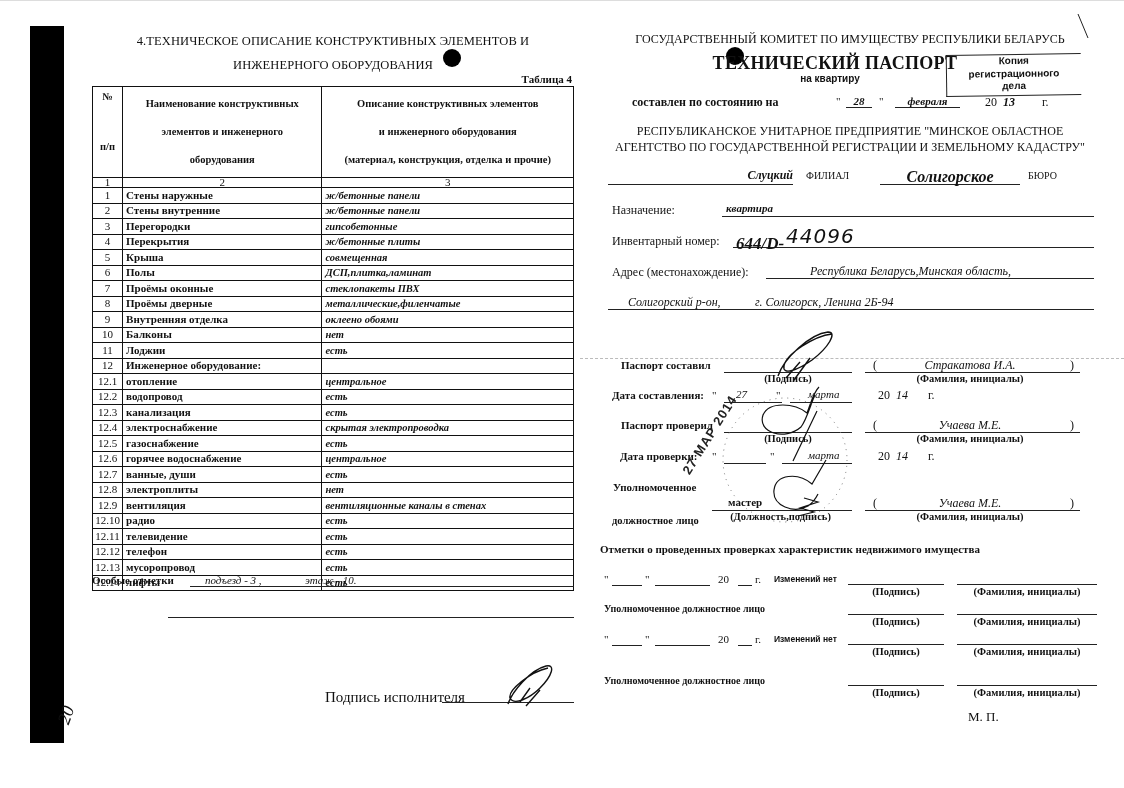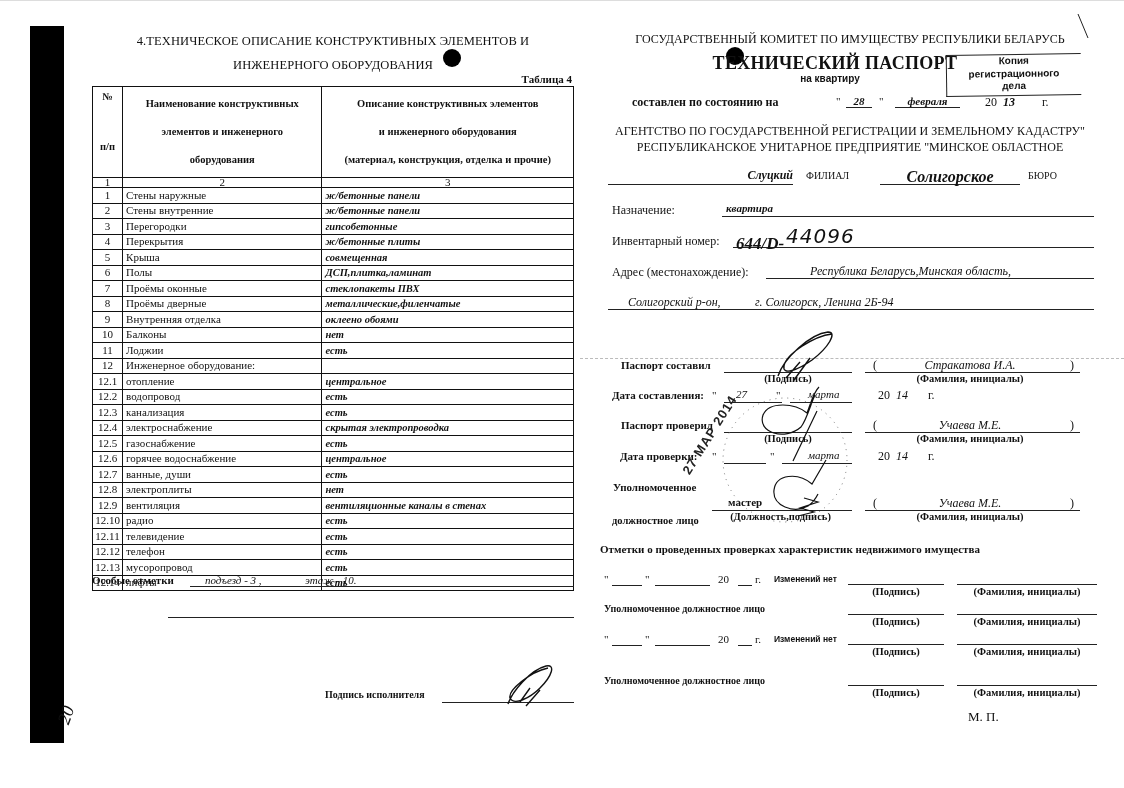--- a/index.html
+++ b/index.html
@@ -18,30 +18,30 @@
   .table-cap { left:480px; top:73px; width:92px; text-align:right; font-size:11px; font-weight:bold; }
   table.te {
     position:absolute; left:92px; top:86px; width:482px;
     border-collapse:collapse; font-size:11px; table-layout:fixed;
   }
   table.te td, table.te th { border:1px solid #111; padding:0 3px; height:14.5px; line-height:13px; white-space:nowrap; overflow:hidden; }
   table.te th { font-weight:bold; font-size:10.5px; vertical-align:top; height:70px; padding:3px 2px; line-height:28px;}
   table.te th.c1 { text-align:center; }
   table.te .idx td { text-align:center; height:9px; line-height:9px; font-size:11px; }
   table.te td.num { text-align:center; padding:0; font-weight:normal; }
-  table.te td.name { font-weight:normal;margin-left:40px; }
+  table.te td.name { font-weight:bold;margin-left:40px; }
   table.te td.desc { font-style:italic; font-weight:bold; font-size:10.5px; }
   .col0 { width:30px; } .col1 { width:199px; } .col2 { width:251px; }
 
   .notes-label { left:92px; top:574px; font-size:11px; font-weight:bold; }
   .notes-line { left:190px; top:586px; width:384px; border-top:1px solid #222; }
   .notes-val { left:205px; top:574px; font-size:11px; font-style:italic; }
   .notes-val2 { left:305px; top:574px; font-size:11px; font-style:italic; }
   .notes-line2 { left:168px; top:617px; width:406px; border-top:1px solid #222; }
-  .sign-exec-label { left:325px; top:689px; font-size:10px; font-weight:bold; }
+  .sign-exec-label { left:325px; top:689px; font-size:15px; font-weight:normal; }
   .sign-exec-line { left:442px; top:702px; width:132px; border-top:1px solid #222; }
   .gk { left:600px; top:32px; width:500px; text-align:center; font-size:12px; }
   .tp-title { left:700px; top:53px; width:270px; text-align:center; font-size:18px; font-weight:bold; letter-spacing:0.3px; }
   .tp-sub { left:760px; top:73px; width:140px; text-align:center; font-size:10px; font-family:"Liberation Sans", sans-serif;font-weight:bold; }
   .stamp-box { left:946px; top:54px; width:134px; height:40px; border:1.5px solid #222; border-right:none; font-family:"Liberation Sans", sans-serif; font-size:10px; font-weight:bold; text-align:center; line-height:12.5px; transform:rotate(-0.8deg);}
   .state-label { left:632px; top:95px; font-size:12px; font-weight:bold; }
   .q { font-size:11px; }
   .uline { border-bottom:1px solid #222; display:inline-block; text-align:center; font-style:italic; font-weight:bold; }
   .ent { left:600px; top:123px; width:500px; text-align:center; font-size:12px; line-height:16px; }
 
@@ -260,22 +260,22 @@
 <div class="abs state-label">составлен по состоянию на</div>
 <div class="abs q" style="left:836px;top:95px;">"</div>
 <div class="abs uline" style="left:846px;top:95px;width:26px;font-size:11px;">28</div>
 <div class="abs q" style="left:879px;top:95px;">"</div>
 <div class="abs uline" style="left:895px;top:95px;width:65px;font-size:11px;">февраля</div>
 <div class="abs" style="left:985px;top:95px;font-size:12px;">20</div>
 <div class="abs hand" style="left:1003px;top:95px;font-size:12px;">13</div>
 <div class="abs" style="left:1042px;top:95px;font-size:12px;">г.</div>
 
 <div class="abs ent">
+  <div>РЕСПУБЛИКАНСКОЕ УНИТАРНОЕ ПРЕДПРИЯТИЕ "МИНСКОЕ ОБЛАСТНОЕ</div>
   <div>АГЕНТСТВО ПО ГОСУДАРСТВЕННОЙ РЕГИСТРАЦИИ И ЗЕМЕЛЬНОМУ КАДАСТРУ"</div>
-  <div>РЕСПУБЛИКАНСКОЕ УНИТАРНОЕ ПРЕДПРИЯТИЕ "МИНСКОЕ ОБЛАСТНОЕ</div>
 </div>
 
 <div class="abs field-line" style="left:608px;top:184px;width:185px;"></div>
 <div class="abs hand" style="left:608px;top:168px;width:185px;text-align:right;font-size:12px;">Слуцкий</div>
 <div class="abs" style="left:806px;top:170px;font-size:10px;">ФИЛИАЛ</div>
 <div class="abs field-line" style="left:880px;top:184px;width:140px;"></div>
 <div class="abs hand" style="left:880px;top:168px;width:140px;text-align:center;font-size:16px;">Солигорское</div>
 <div class="abs" style="left:1028px;top:170px;font-size:10px;">БЮРО</div>
 
 <div class="abs row" style="left:612px;top:203px;">Назначение:</div>

